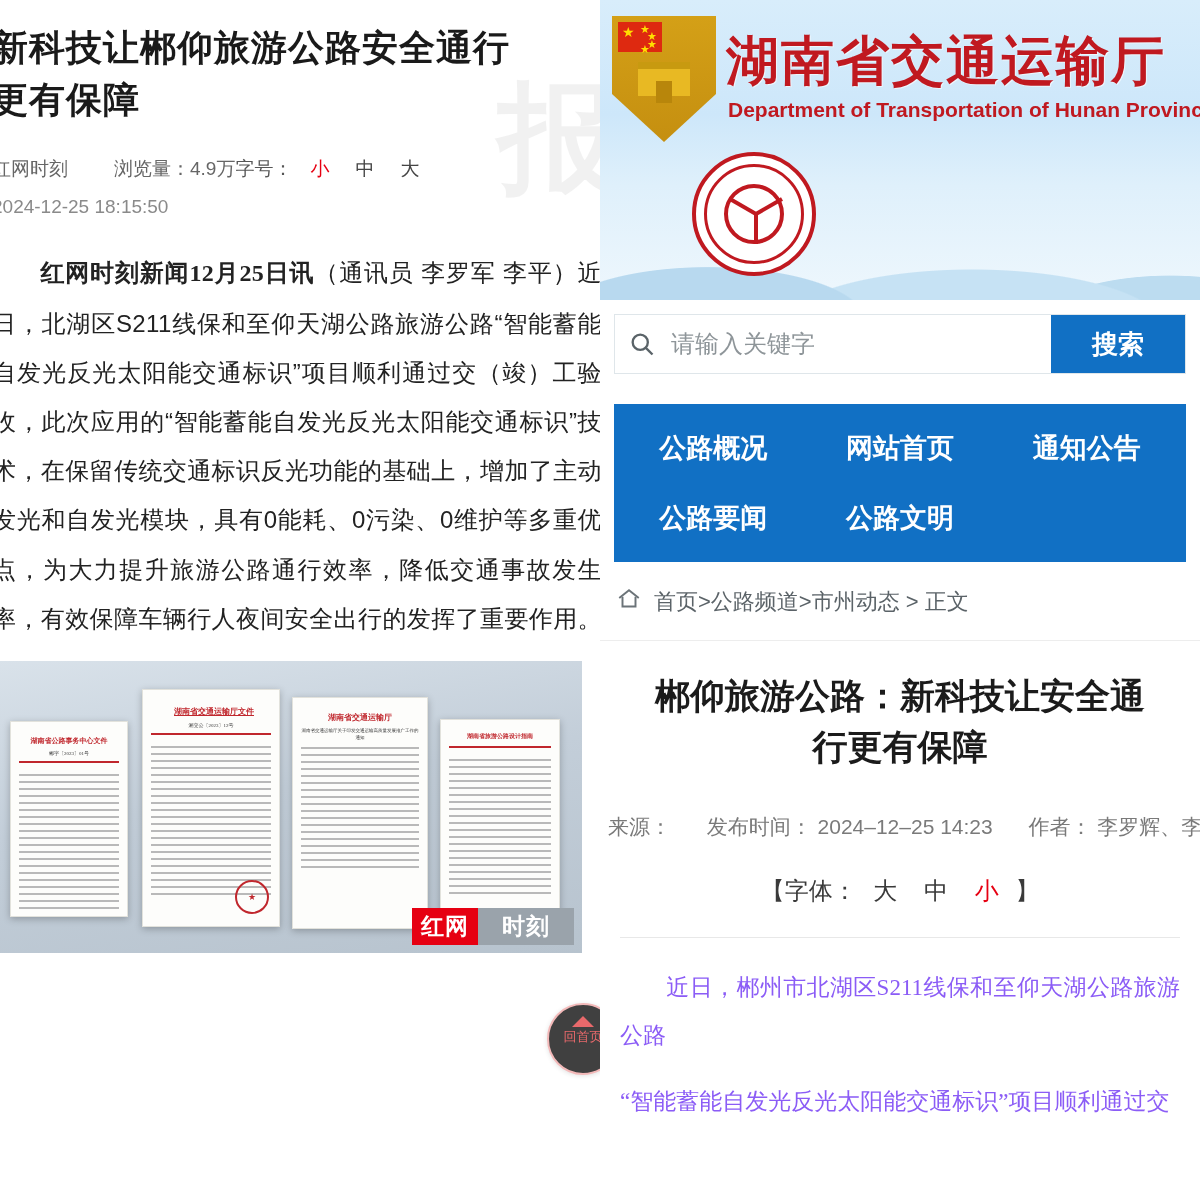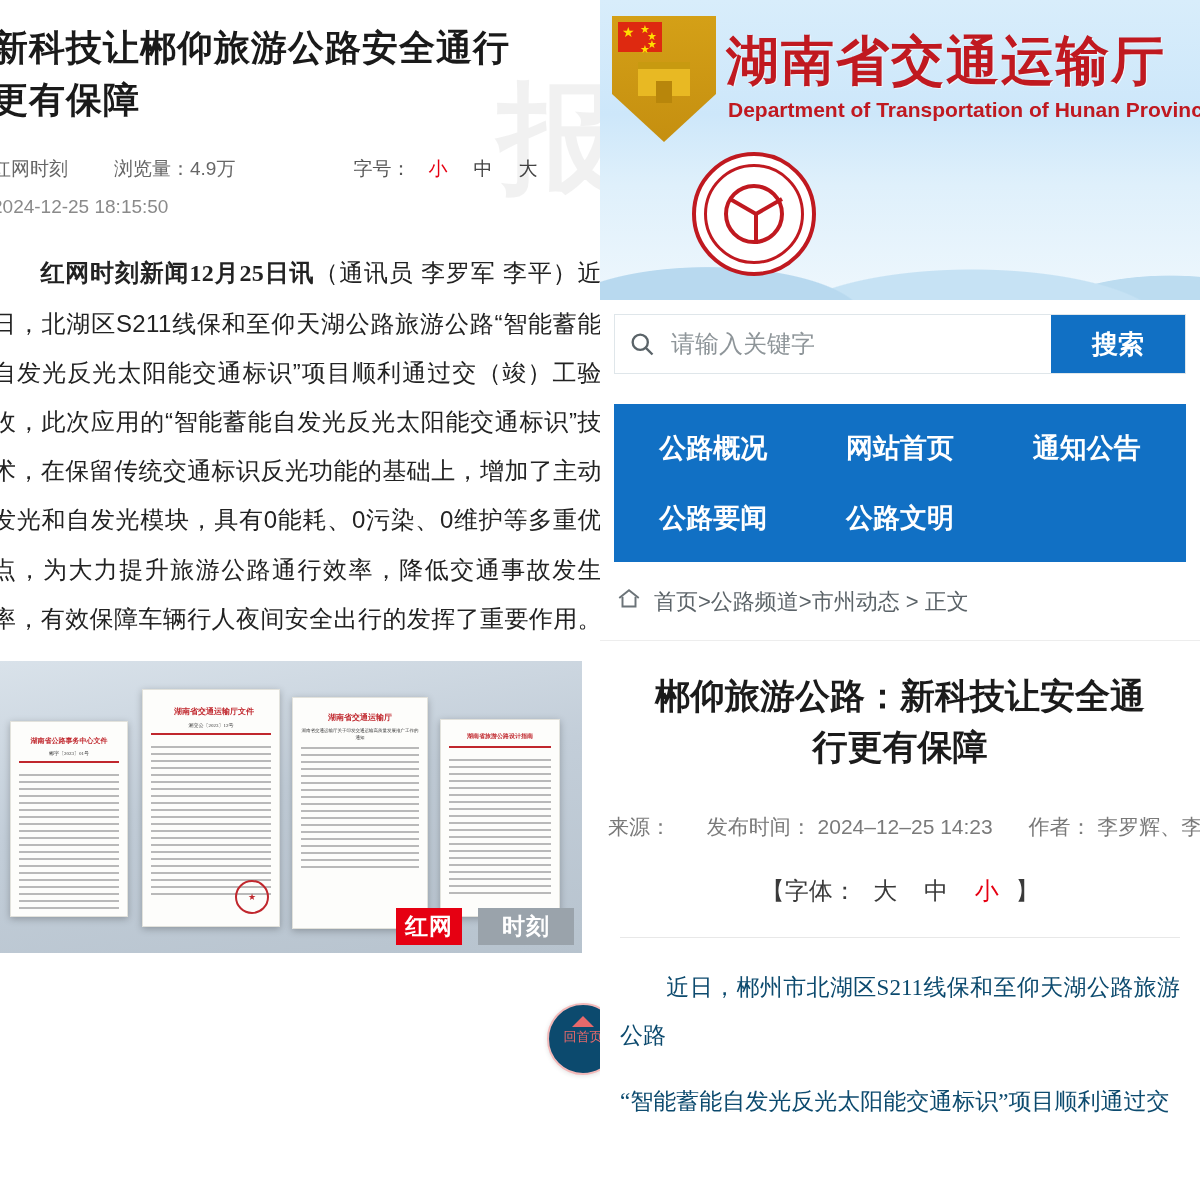--- a/index.html
+++ b/index.html
@@ -51,21 +51,21 @@
   }
   .art-meta {
     display: flex;
     align-items: center;
     padding: 30px 14px 0 14px;
     font-size: 19px;
     color: #666;
     white-space: nowrap;
   }
   .art-meta .src { margin-right: 46px; }
-  .art-meta .views { margin-right: 118px; }
+  .art-meta .views { }
   .art-meta .fs-label { color: #555; }
   .fs-opts { margin-left: 18px; display: flex; gap: 26px; }
   .fs-opts span { color: #444; }
   .fs-opts span.active { color: #e60012; }
   .art-date {
     padding: 14px 14px 0 14px;
     font-size: 19px;
     color: #8a8a8a;
     white-space: nowrap;
   }
@@ -125,40 +125,40 @@
     line-height: 30px;
   }
   .doc1 { left: 18px;  top: 60px;  width: 118px; height: 196px; }
   .doc2 { left: 150px; top: 28px;  width: 138px; height: 238px; }
   .doc3 { left: 300px; top: 36px;  width: 136px; height: 232px; }
   .doc4 { left: 448px; top: 58px;  width: 120px; height: 198px; }
 
   .photo-logo {
     position: absolute;
     right: 8px; bottom: 8px;
-    display: flex; align-items: center; gap: 16px;
+    display: flex; align-items: center;
   }
   .photo-logo .red {
     background: #e60012; color: #fff;
     font-weight: bold; font-size: 23px;
     padding: 3px 9px; letter-spacing: 1px;
   }
   .photo-logo .grey {
     background: #9aa3ab; color: #fff;
     font-weight: bold; font-size: 23px;
     padding: 3px 24px; letter-spacing: 1px;
   }
 
   .back-top {
     position: absolute;
     left: 547px; top: 1003px;
     width: 72px; height: 72px;
     border-radius: 50%;
     border: 2px solid #f3b9b9;
-    background: #0c4a6e;
+    background: #404040;
     color: #e8696b;
     font-size: 13px;
     text-align: center;
     box-shadow: 0 1px 5px rgba(0,0,0,0.12);
     z-index: 5;
   }
   .back-top .home-ico {
     display: block;
     margin: 11px auto 1px;
     width: 0; height: 0;
@@ -352,21 +352,21 @@
   }
   .fontsize-row .opt { margin: 0 10px; }
   .fontsize-row .opt.sel { color: #e60012; }
   .divider {
     margin: 30px 20px 0 20px;
     height: 1px; background: #e8e8e8;
   }
   .news-body {
     padding: 26px 20px 0 20px;
     font-size: 23px; line-height: 2.1;
-    color: #0c4a6e; text-align: justify;
+    color: #8b5cf6; text-align: justify;
     font-family: "Liberation Serif", serif;
   }
   .news-body .ind { display: inline-block; width: 46px; }
 </style>
 </head>
 <body>
 
 <div class="page">
 
   <div class="left">
@@ -417,21 +417,21 @@
               <i></i>
               <i></i>
               <i></i>
               <i></i>
               <i></i>
               <i></i>
               <i></i>
             </div>
         </div>
         <div class="doc doc2">
-          <div class="dtitle" style="font-size:8px;padding:16px 0 0 6px;">湖南省交通运输厅文件</div>
+          <div class="dtitle" style="font-size:8px;padding:16px 0 0 6px;text-decoration:underline;">湖南省交通运输厅文件</div>
           <div class="dsub" style="font-size:5px;margin-top:5px;">湘交公〔2023〕12号</div>
           <div class="redbar"></div>
           <div class="lines">
               <i></i>
               <i></i>
               <i></i>
               <i></i>
               <i></i>
               <i></i>
               <i></i>

